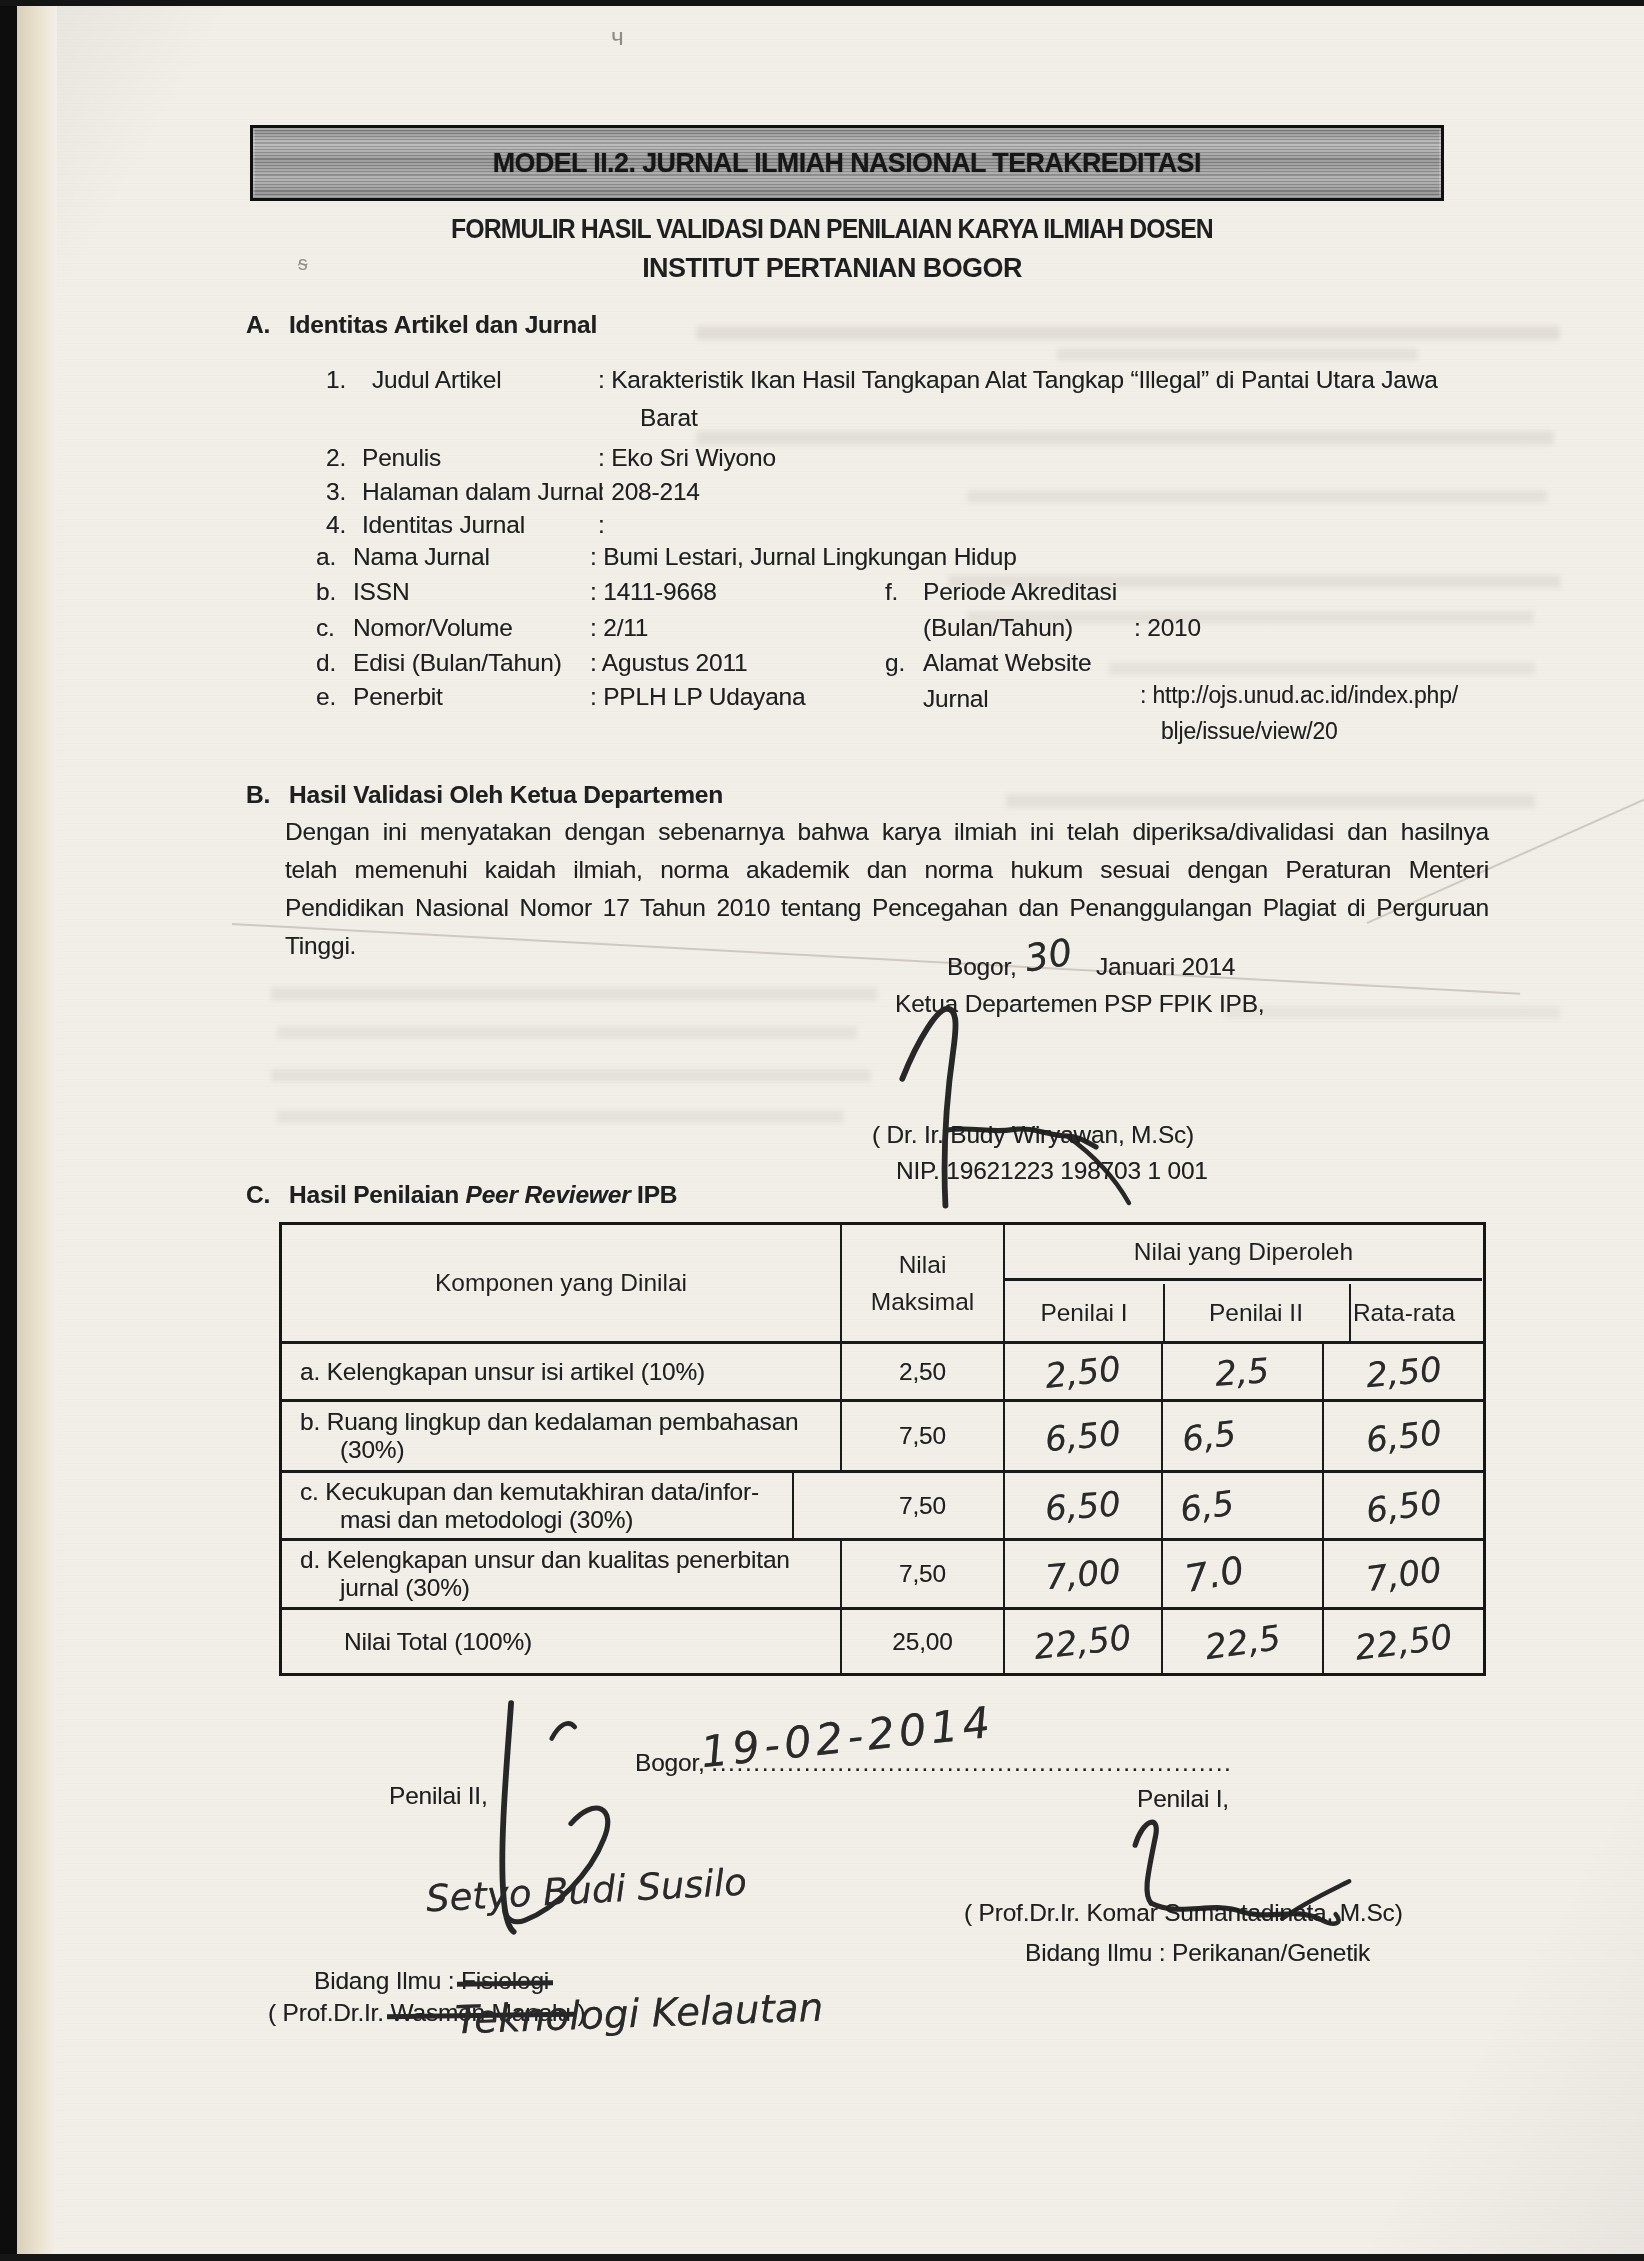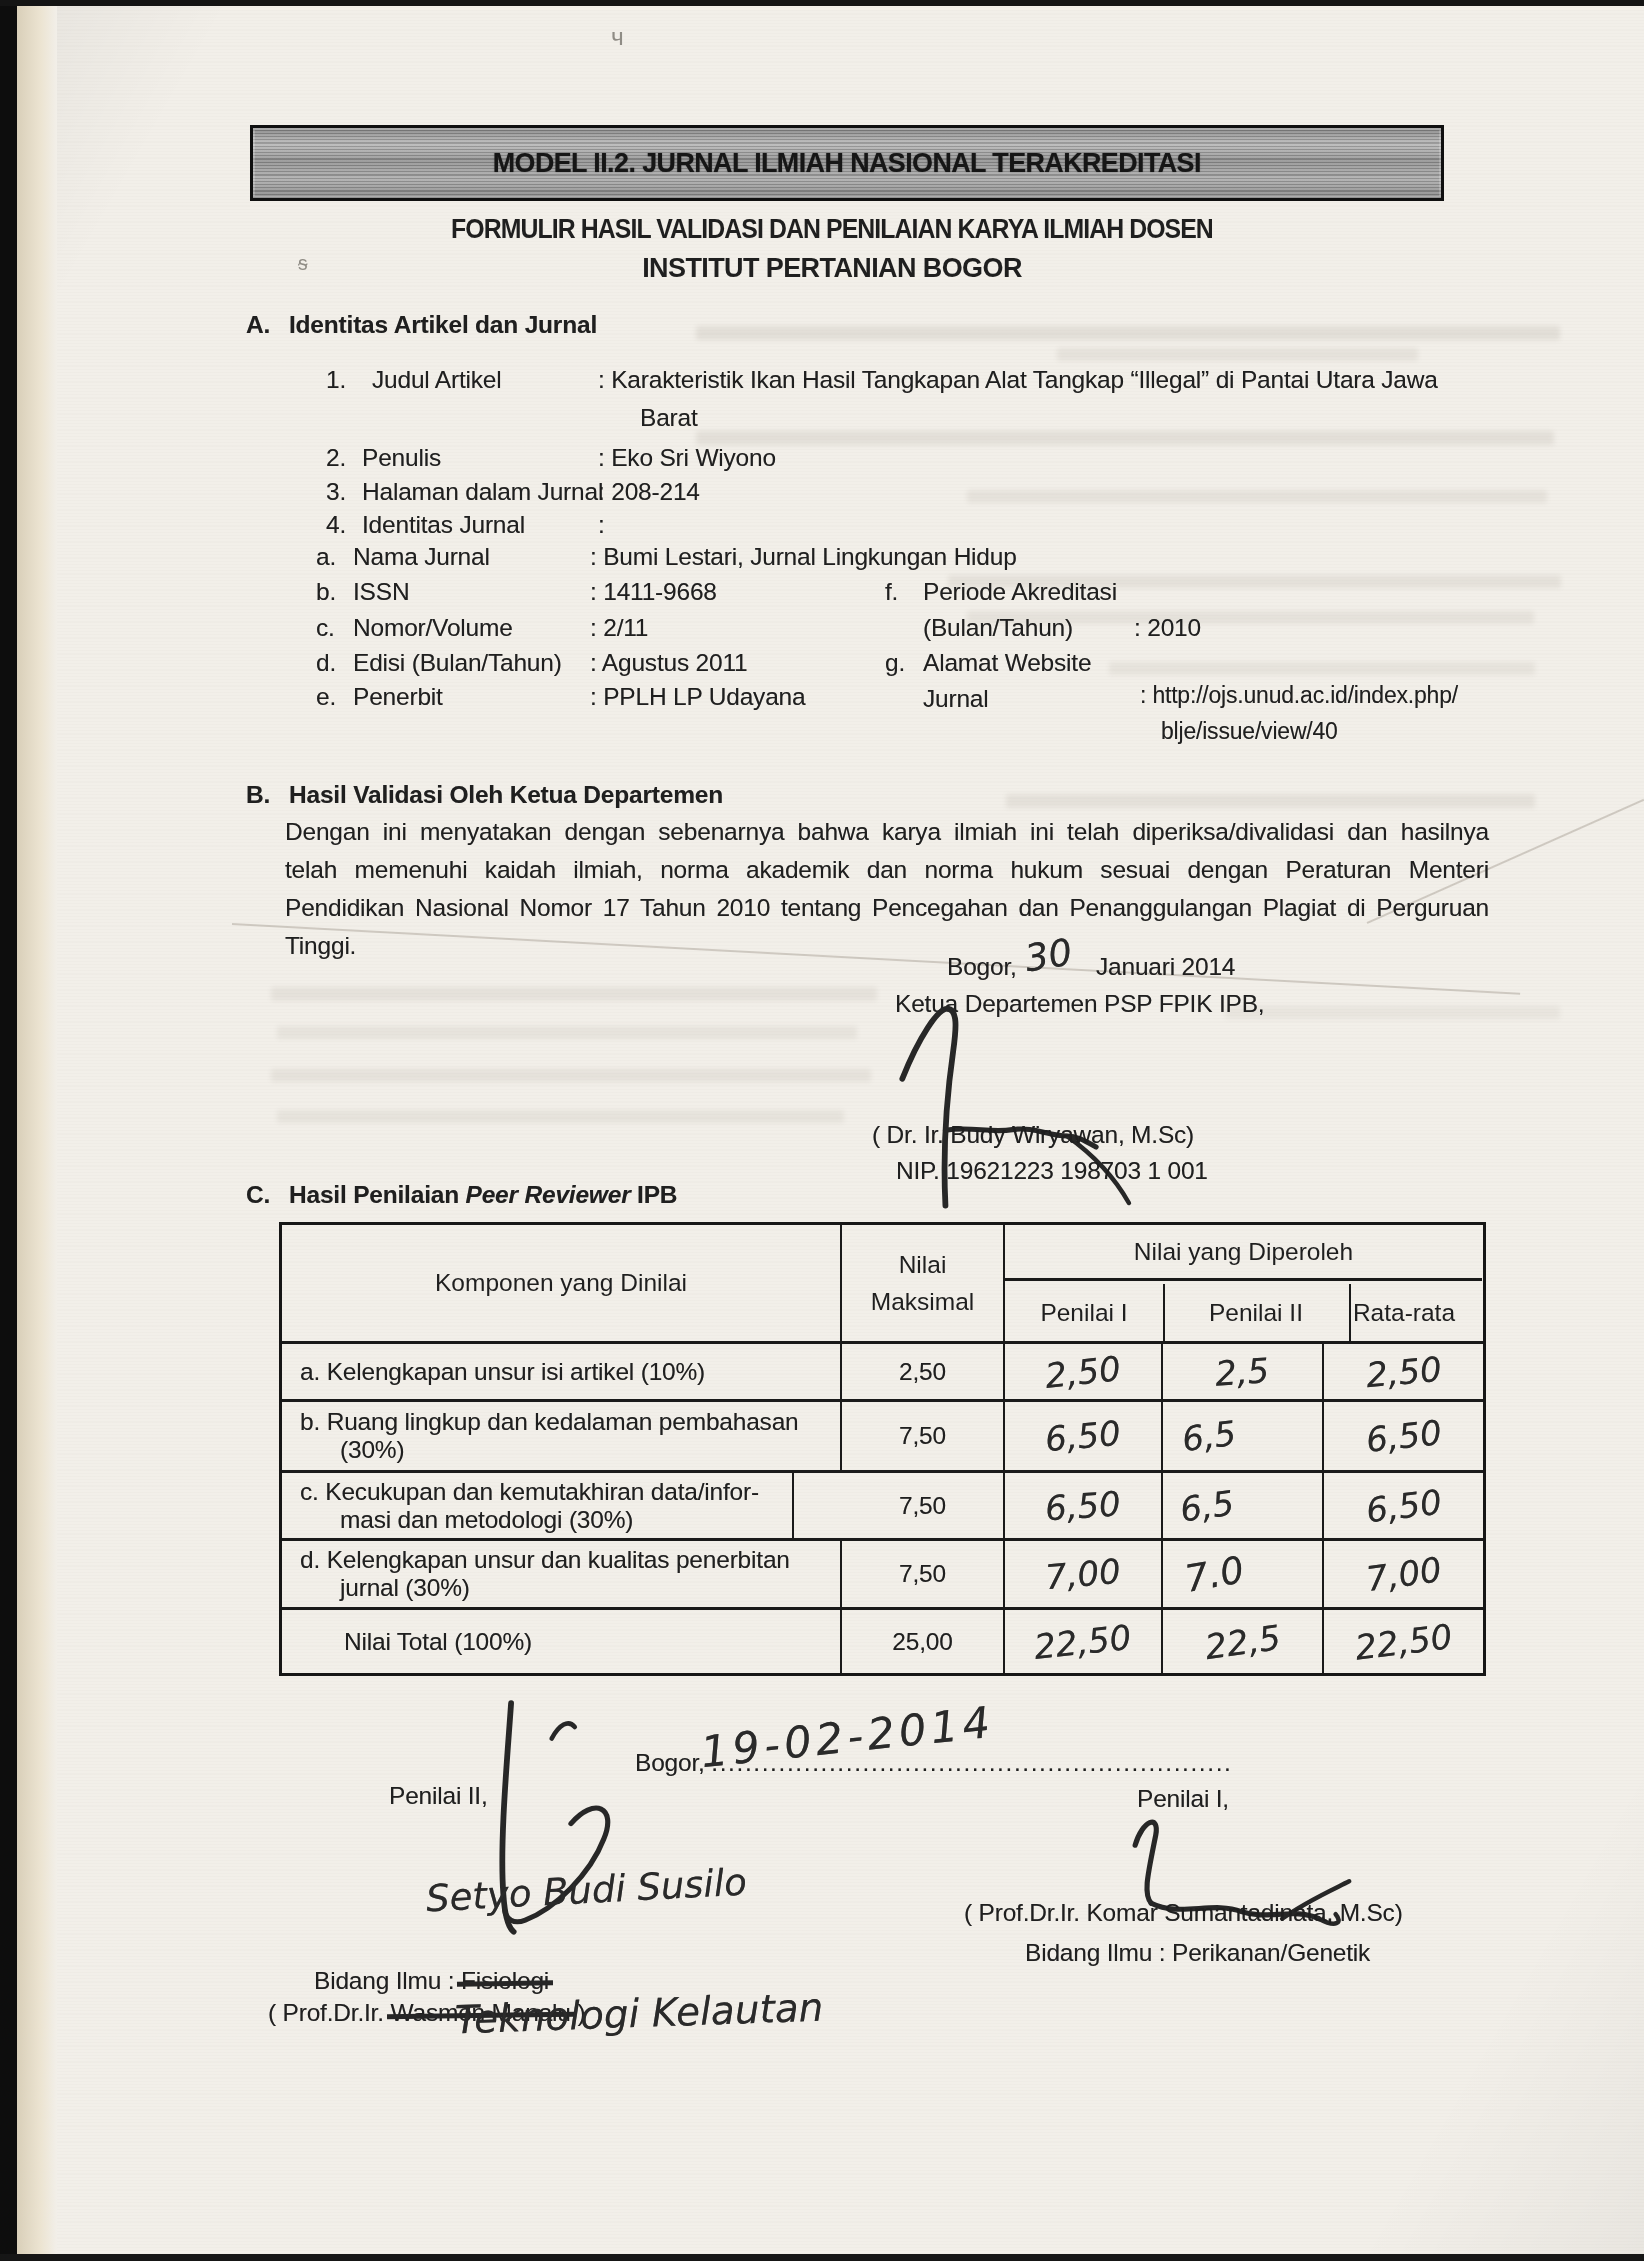--- a/index.html
+++ b/index.html
@@ -150,21 +150,21 @@
 
   <div class="abs p" style="left:885px;top:578px;">f.</div>
   <div class="abs p" style="left:923px;top:578px;">Periode Akreditasi</div>
   <div class="abs p" style="left:923px;top:614px;">(Bulan/Tahun)</div>
   <div class="abs p" style="left:1134px;top:614px;">: 2010</div>
 
   <div class="abs p" style="left:885px;top:649px;">g.</div>
   <div class="abs p" style="left:923px;top:649px;">Alamat Website</div>
   <div class="abs p" style="left:923px;top:685px;">Jurnal</div>
   <div class="abs p" style="left:1140px;top:682px;font-size:23px;">: http://ojs.unud.ac.id/index.php/</div>
-  <div class="abs p" style="left:1161px;top:718px;font-size:23px;">blje/issue/view/40</div>
+  <div class="abs p" style="left:1161px;top:718px;font-size:23px;">blje/issue/view/20</div>
 
   <div class="abs p b" style="left:246px;top:781px;">B.</div>
   <div class="abs p b" style="left:289px;top:781px;">Hasil Validasi Oleh Ketua Departemen</div>
 
   <div class="abs p just" style="left:285px;top:818px;">Dengan ini menyatakan dengan sebenarnya bahwa karya ilmiah ini telah diperiksa/divalidasi dan hasilnya</div>
   <div class="abs p just" style="left:285px;top:856px;">telah memenuhi kaidah ilmiah, norma akademik dan norma hukum sesuai dengan Peraturan Menteri</div>
   <div class="abs p just" style="left:285px;top:894px;">Pendidikan Nasional Nomor 17 Tahun 2010 tentang Pencegahan dan Penanggulangan Plagiat di Perguruan</div>
   <div class="abs p line4" style="left:285px;top:932px;">Tinggi.</div>
 
   <div class="abs p" style="left:947px;top:953px;">Bogor,</div>

